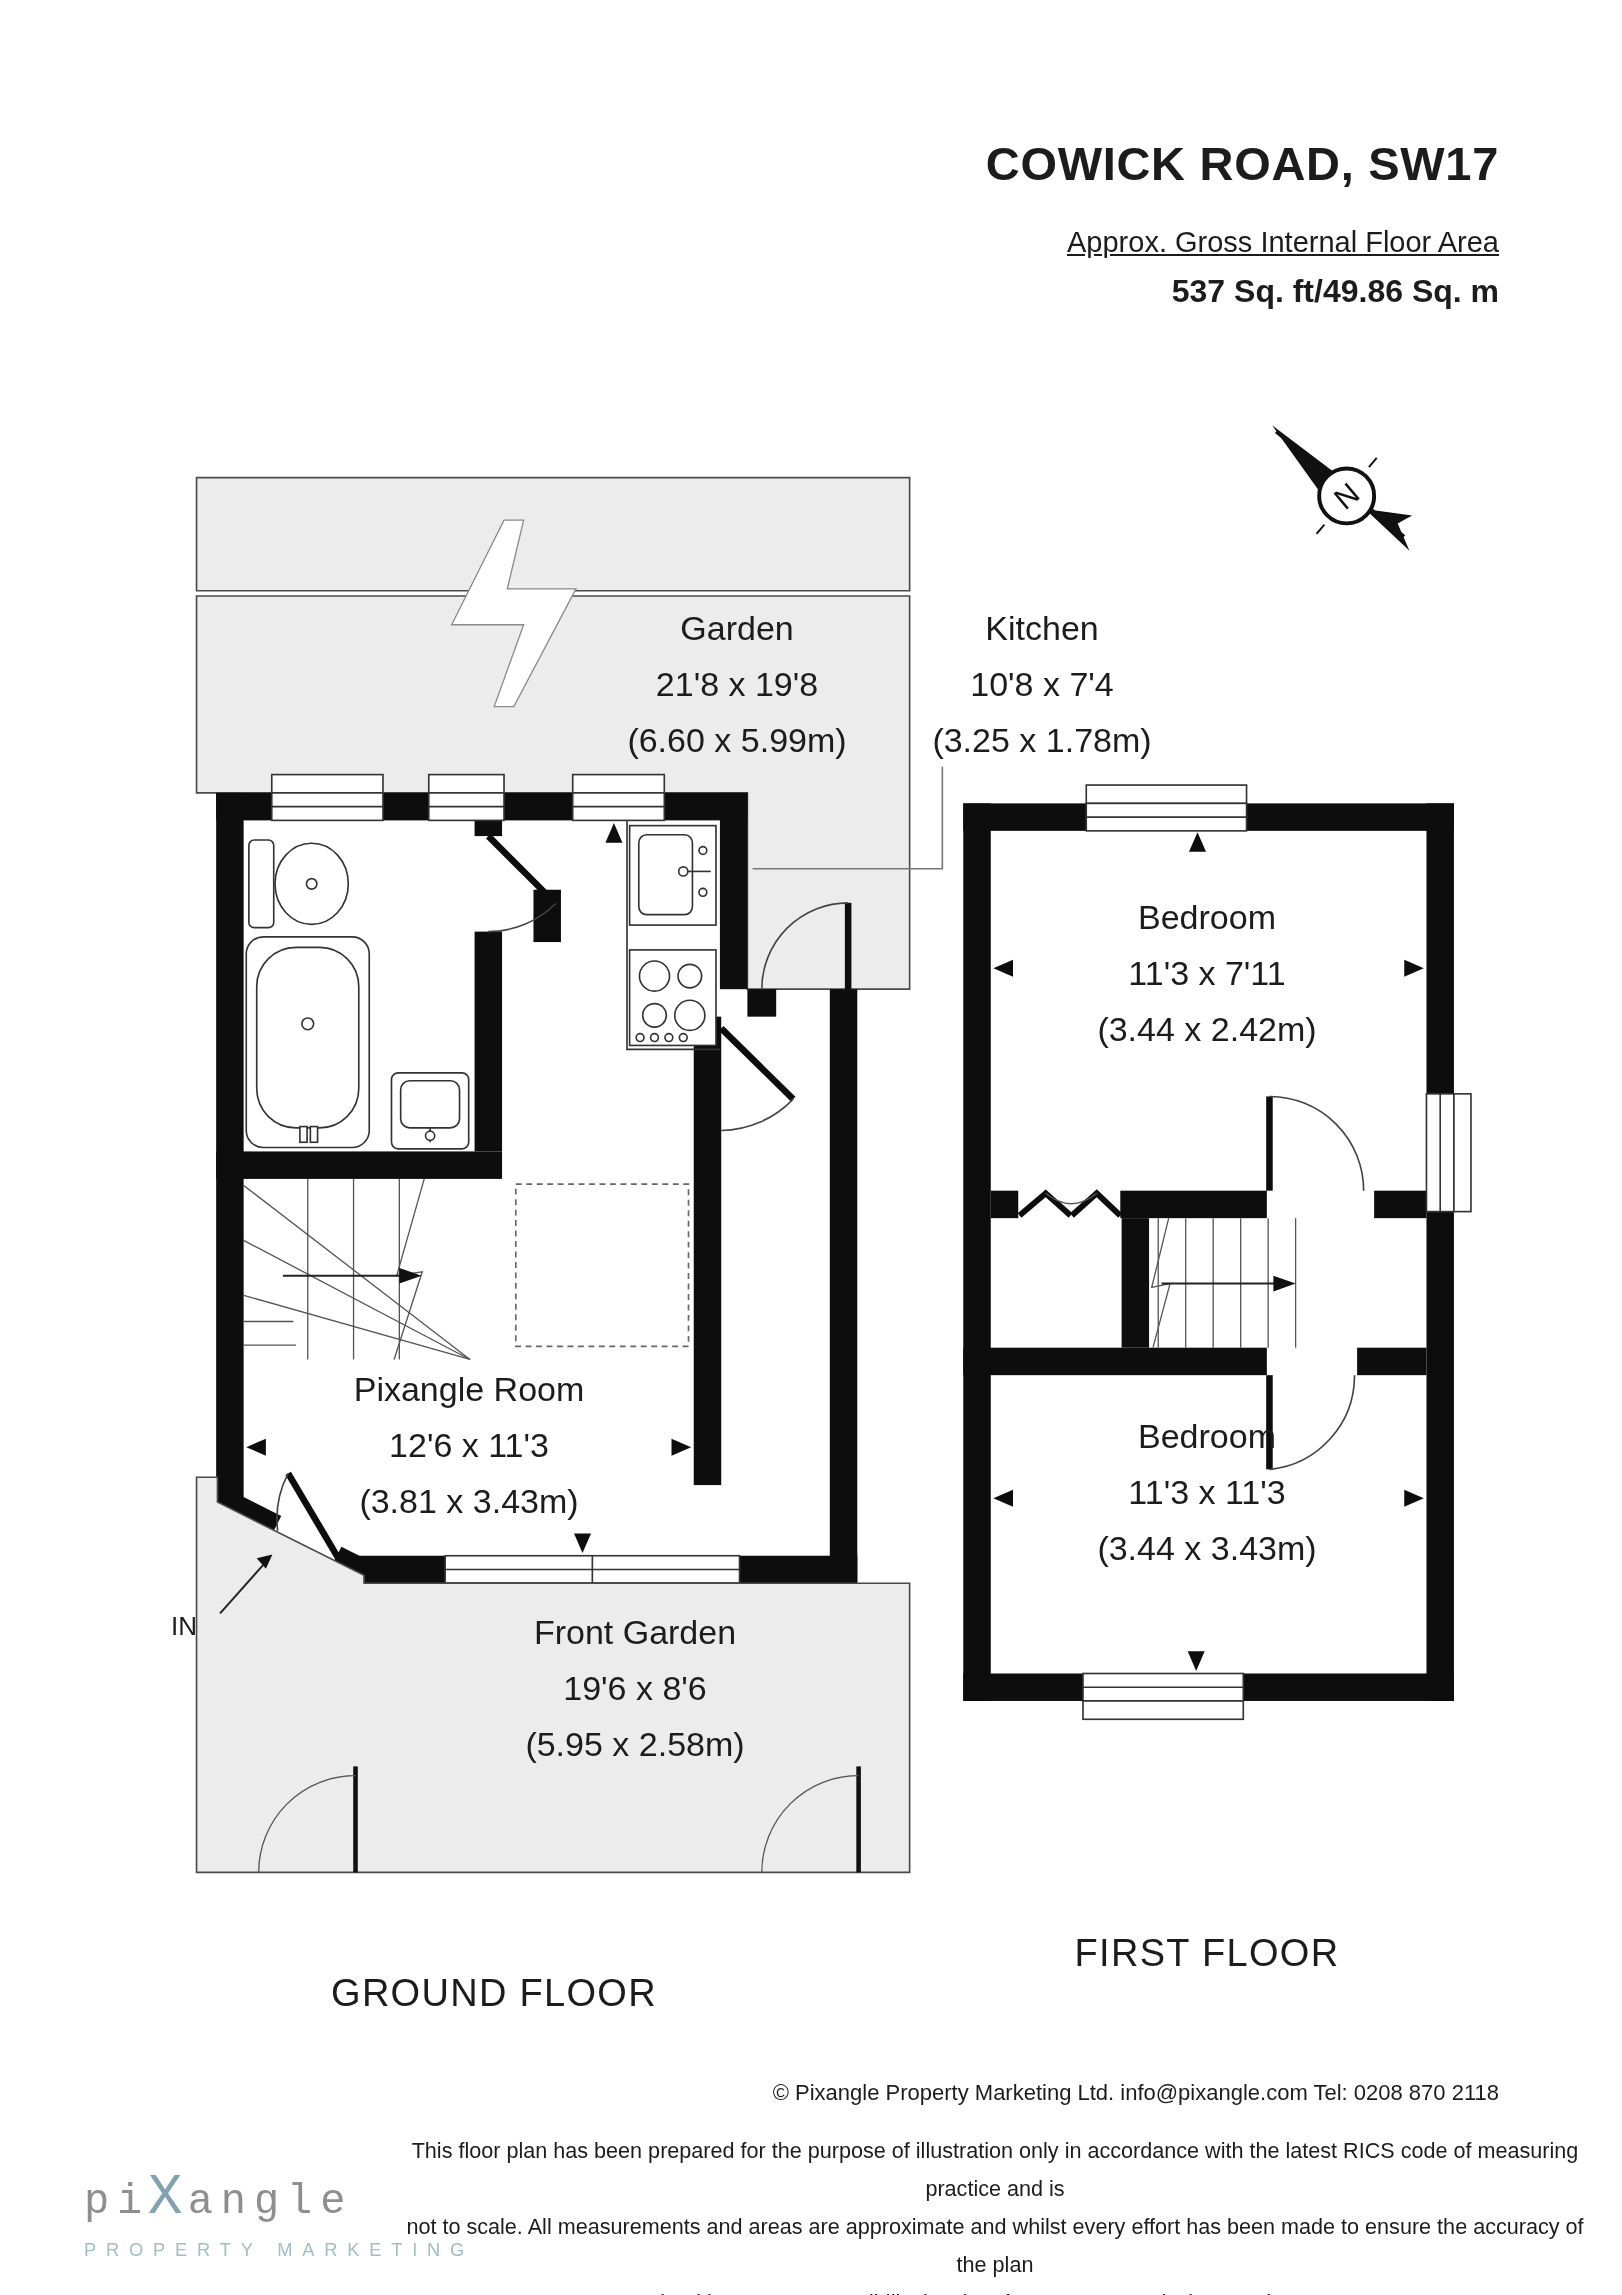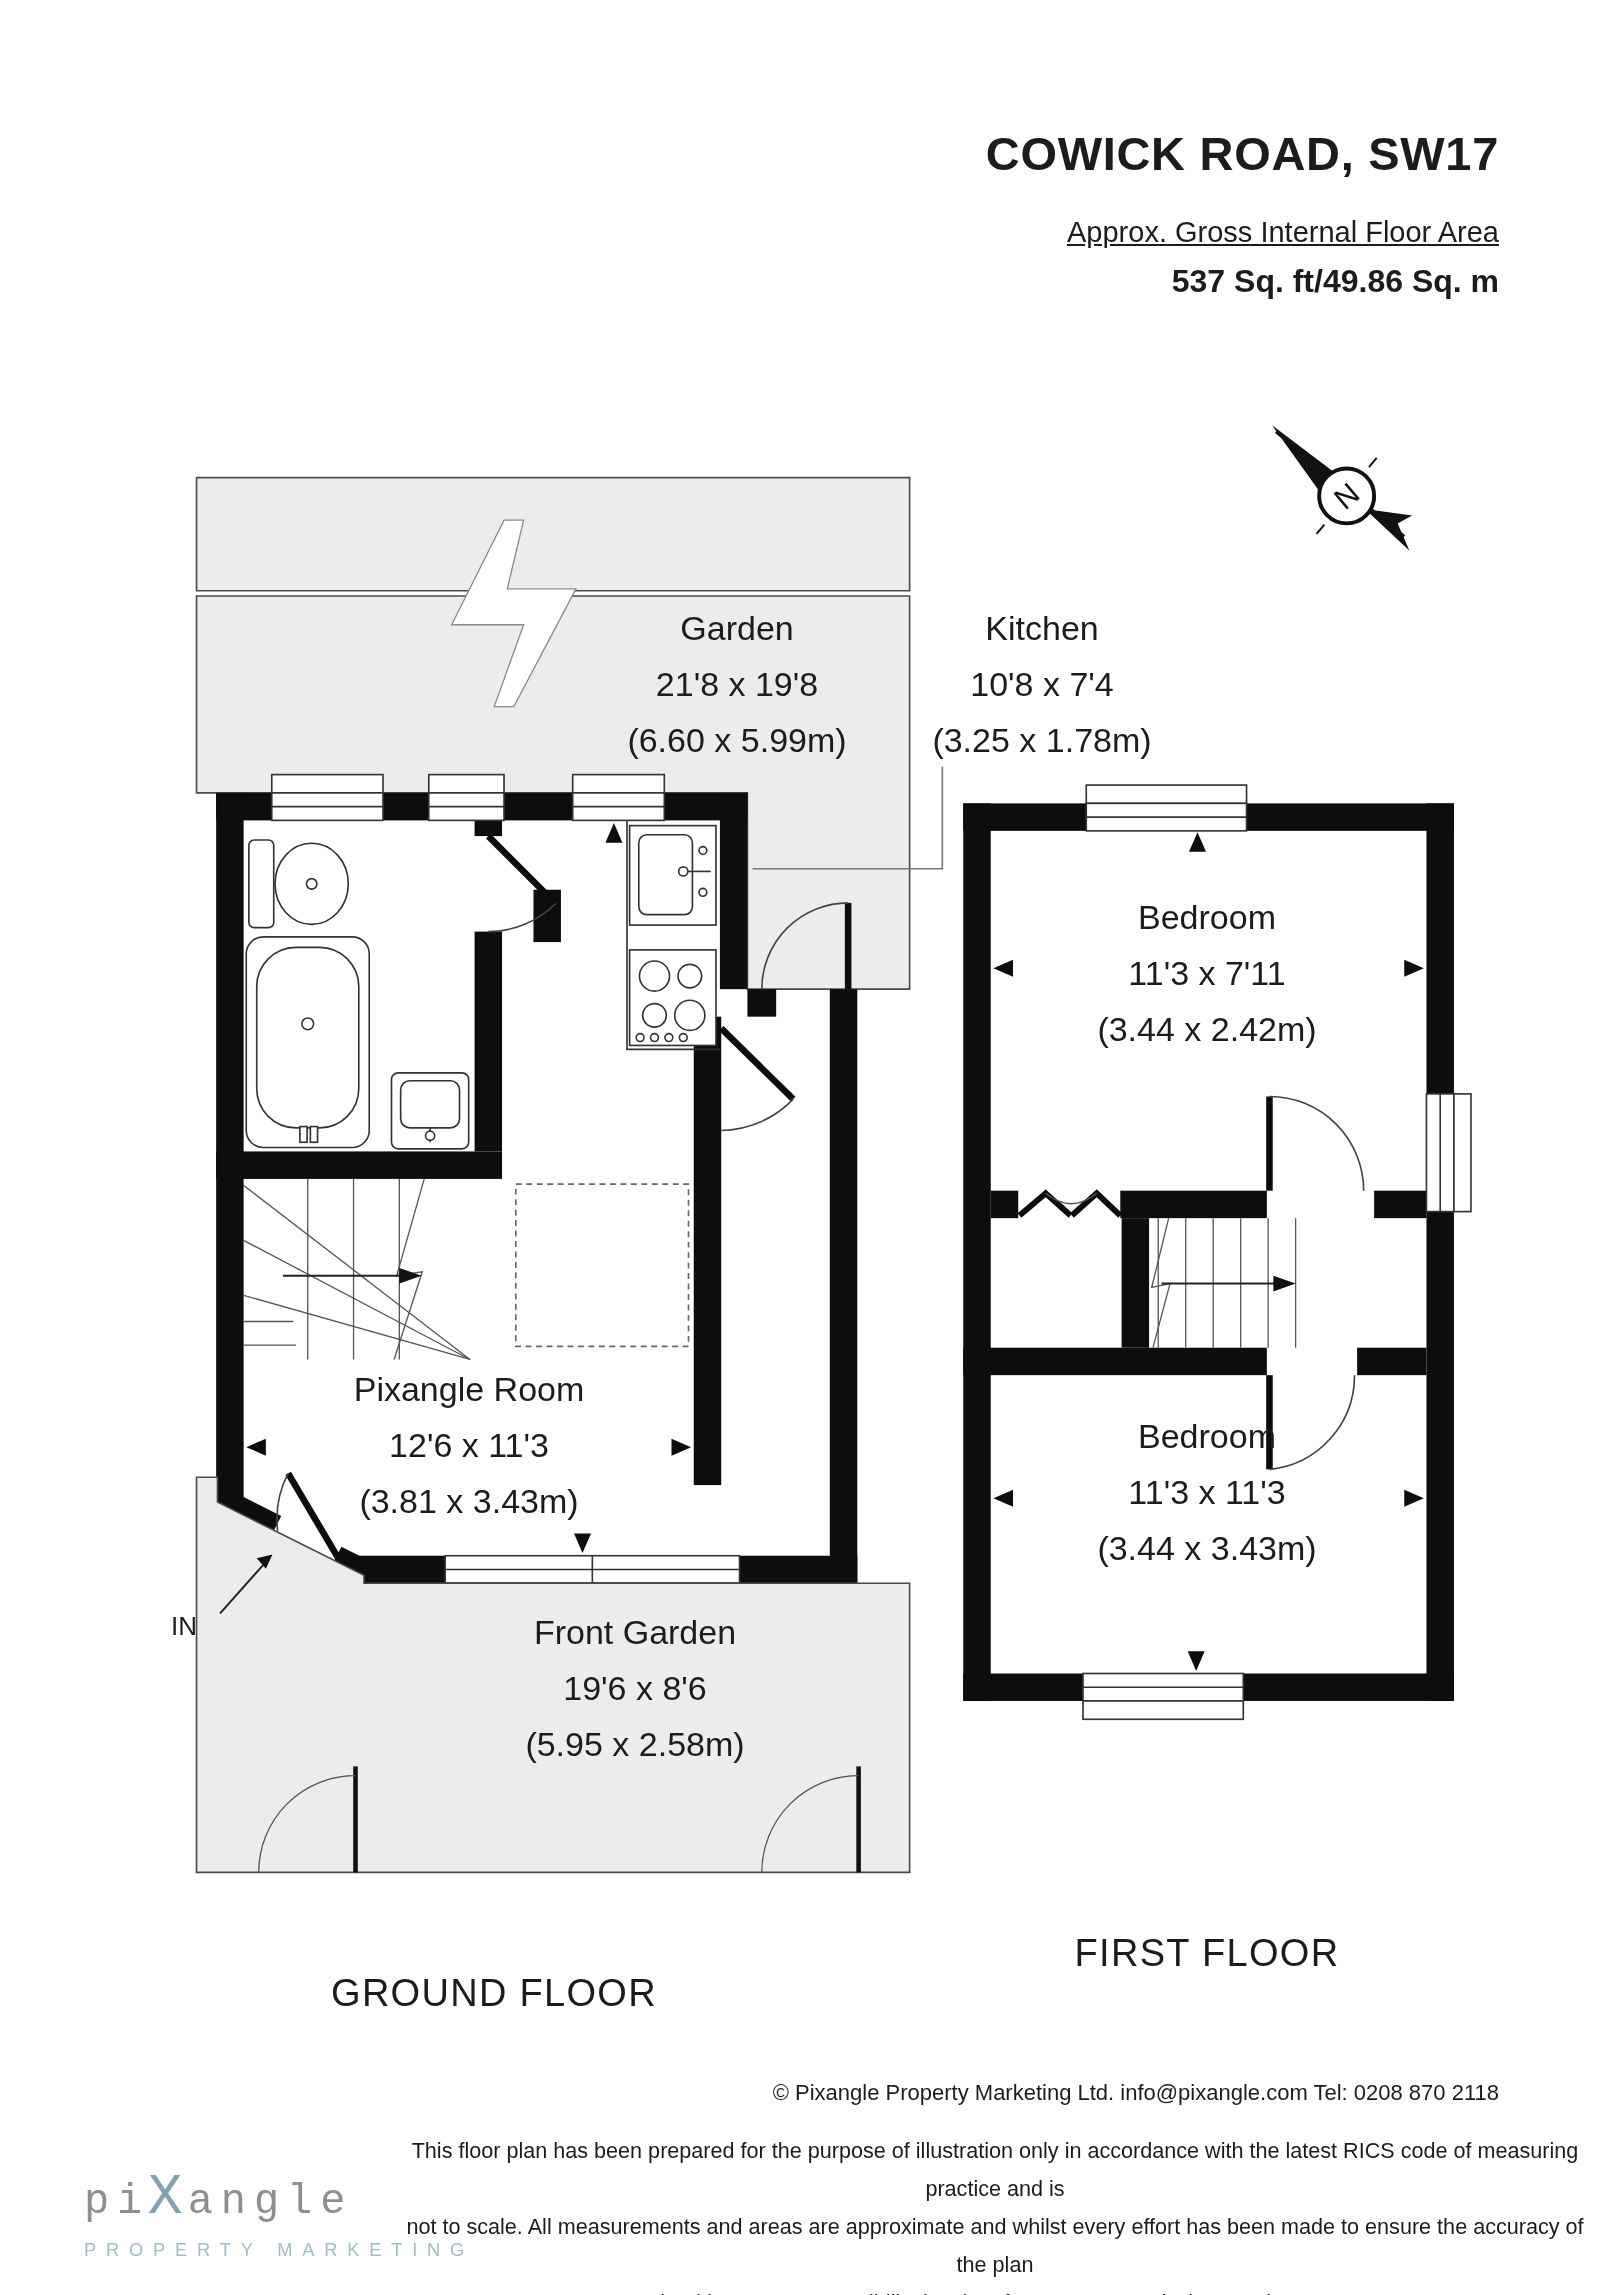--- a/index.html
+++ b/index.html
@@ -2,21 +2,21 @@
 <html style="--logo-gray: #8e8e8e; --logo-blue: #7fa3b0; --tagline-blue: #9fbec5;font-size:10.5px"><head>
 <meta charset="utf-8">
 <style>
   html,body{margin:0;padding:0;}
   body{
     width:1623px;height:2295px;position:relative;background:#ffffff;
     font-family:"Liberation Sans",sans-serif;color:#1c1c1c;overflow:hidden;
   }
   #plan-svg{position:absolute;left:0;top:0;}
   .abs{position:absolute;}
-  .header{right:124px;top:126px;text-align:right;}
+  .header{right:124px;top:136px;text-align:right;}
   .header .title{font-size:47px;font-weight:bold;letter-spacing:0.7px;}
   .header .subtitle{font-size:29px;margin-top:35px;text-decoration:underline;}
   .header .area{font-size:32px;font-weight:bold;margin-top:14.4px;}
   .room-label{transform:translateX(-50%);text-align:center;font-size:34px;line-height:56px;white-space:nowrap;}
   .floor-caption{transform:translateX(-50%);font-size:38px;letter-spacing:1.3px;white-space:nowrap;}
   .in-label{font-size:26px;font-weight:normal;}
   .copyright{right:124px;top:2080px;font-size:22px;}
   .disclaimer{left:393px;top:2132px;width:1204px;text-align:center;font-size:21.6px;line-height:38px;}
   .logo{left:84px;top:2165px;width:419px;}
   .logo-word{font-family:"Liberation Mono",monospace;font-size:42px;letter-spacing:7.9px;color:var(--logo-gray,#8e8e8e);white-space:nowrap;}

